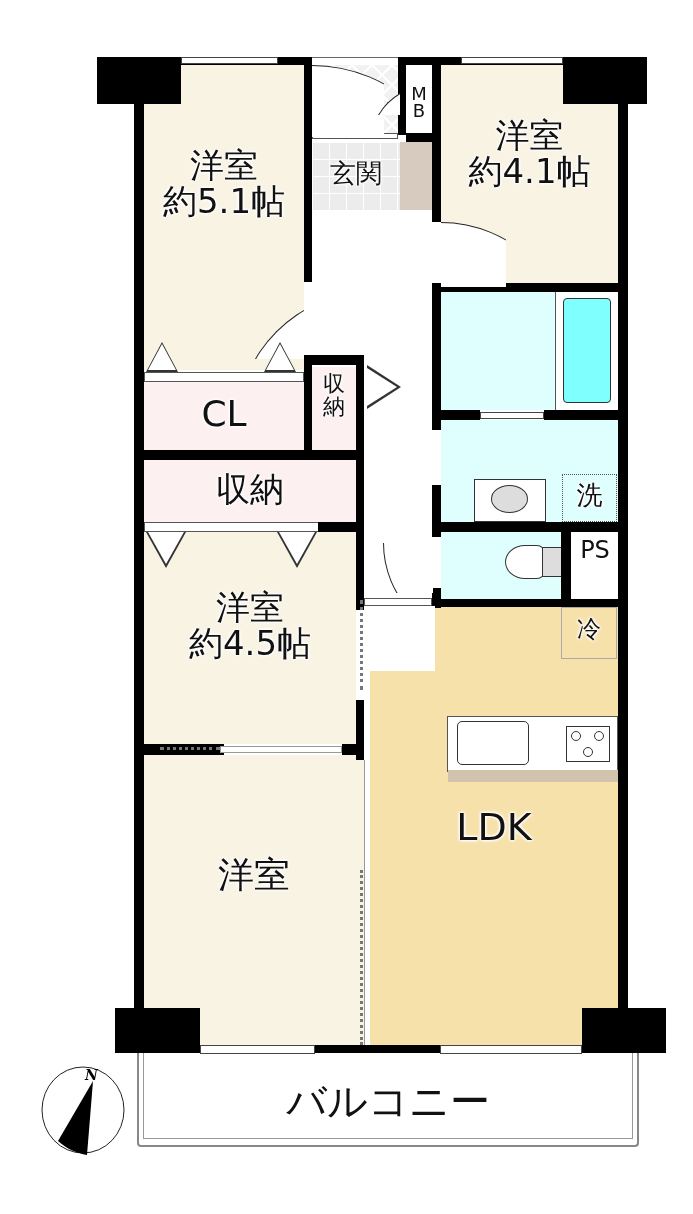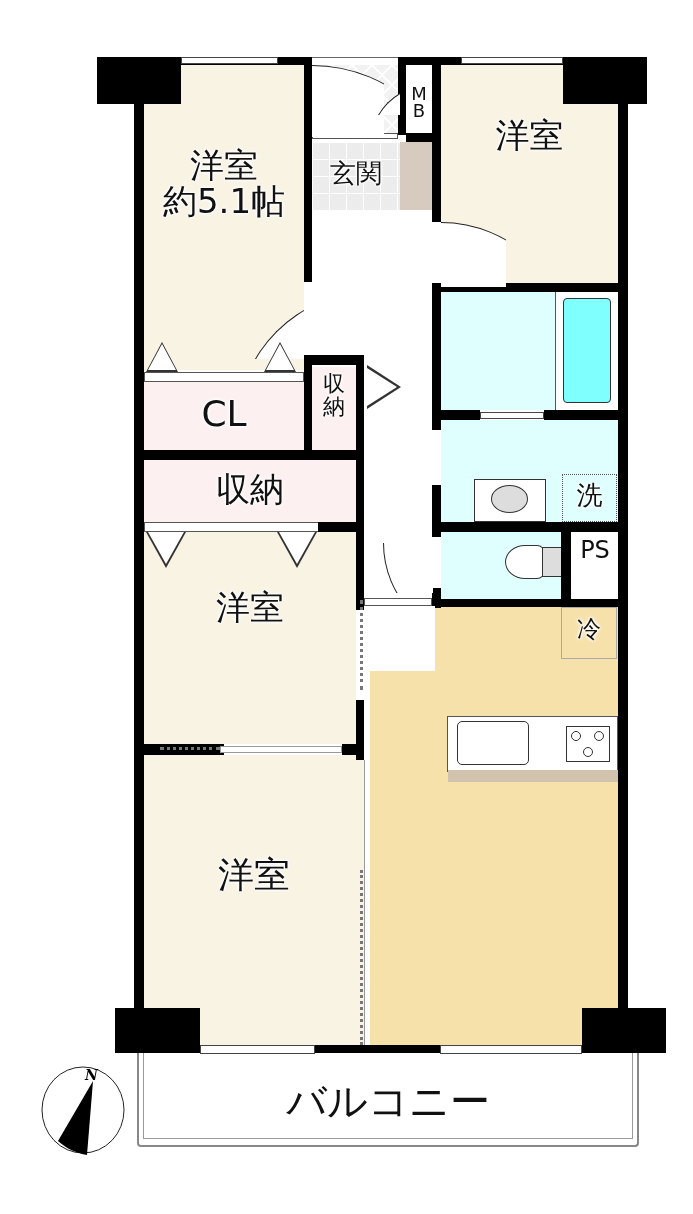--- a/index.html
+++ b/index.html
@@ -141,34 +141,37 @@
 <div class="tri" style="left:279px;top:532px;border-left:18px solid transparent;border-right:18px solid transparent;border-top:32px solid #fff;"></div>
 <div class="tri" style="left:367px;top:365px;border-top:22px solid transparent;border-bottom:22px solid transparent;border-left:34px solid #333;"></div>
 <div class="tri" style="left:367px;top:368px;border-top:19px solid transparent;border-bottom:19px solid transparent;border-left:30px solid #fff;"></div>
 
 <div class="label" style="left:144px;top:148px;width:160px;font-size:34px;">
   <div>洋室</div>
   <div>約5.1帖</div>
 </div>
 <div class="label" style="left:441px;top:118px;width:177px;font-size:34px;">
   <div>洋室</div>
+  <div>約4.1帖</div>
 </div>
 <div class="label" style="left:312px;top:160px;width:88px;font-size:26px;">玄関</div>
 <div class="label" style="left:406px;top:85px;width:26px;font-size:18px;line-height:0.95;">M<br>B</div>
 <div class="label" style="left:144px;top:395px;width:160px;font-size:36px;">CL</div>
 <div class="label" style="left:312px;top:372px;width:44px;font-size:22px;white-space:pre;">収
 納</div>
 <div class="label" style="left:144px;top:472px;width:212px;font-size:34px;">収納</div>
 <div class="label" style="left:144px;top:590px;width:212px;font-size:34px;">
   <div>洋室</div>
+  <div>約4.5帖</div>
 </div>
 <div class="label" style="left:144px;top:856px;width:220px;font-size:36px;">
   <div>洋室</div>
 </div>
 <div class="label" style="left:370px;top:808px;width:248px;font-size:38px;">
+  <div>LDK</div>
 </div>
 
 <div class="abs" style="left:137px;top:1053px;width:502px;height:94px;border:2px solid #888;border-top:none;border-radius:0 0 4px 4px;">
   <div class="abs" style="left:4px;top:0;width:490px;height:86px;border:1px solid #999;border-top:none;"></div>
 </div>
 <div class="label" style="left:137px;top:1080px;width:502px;font-size:40px;">バルコニー</div>
 
 <div class="abs" style="left:41px;top:1065px;width:84px;height:90px;">
   <svg width="84" height="90" viewBox="0 0 84 90">
     <ellipse cx="42" cy="45" rx="41" ry="43" fill="#fff" stroke="#222" stroke-width="1"></ellipse>

